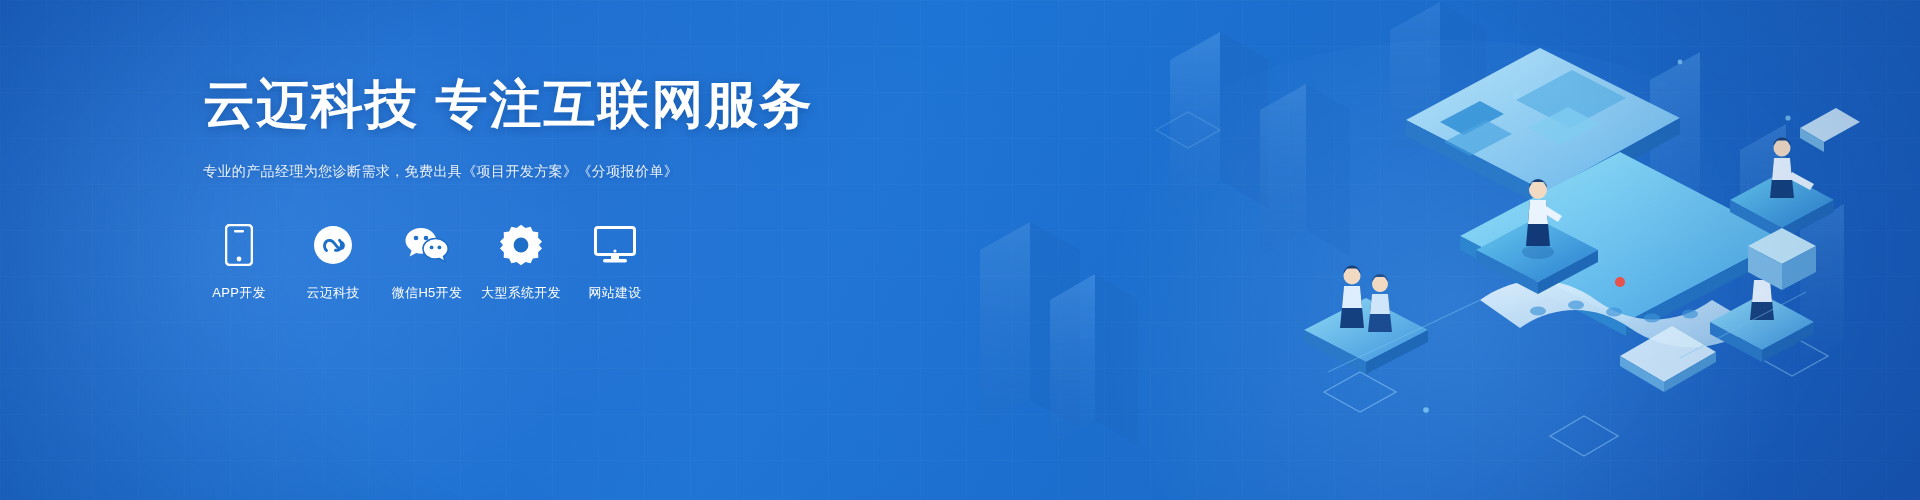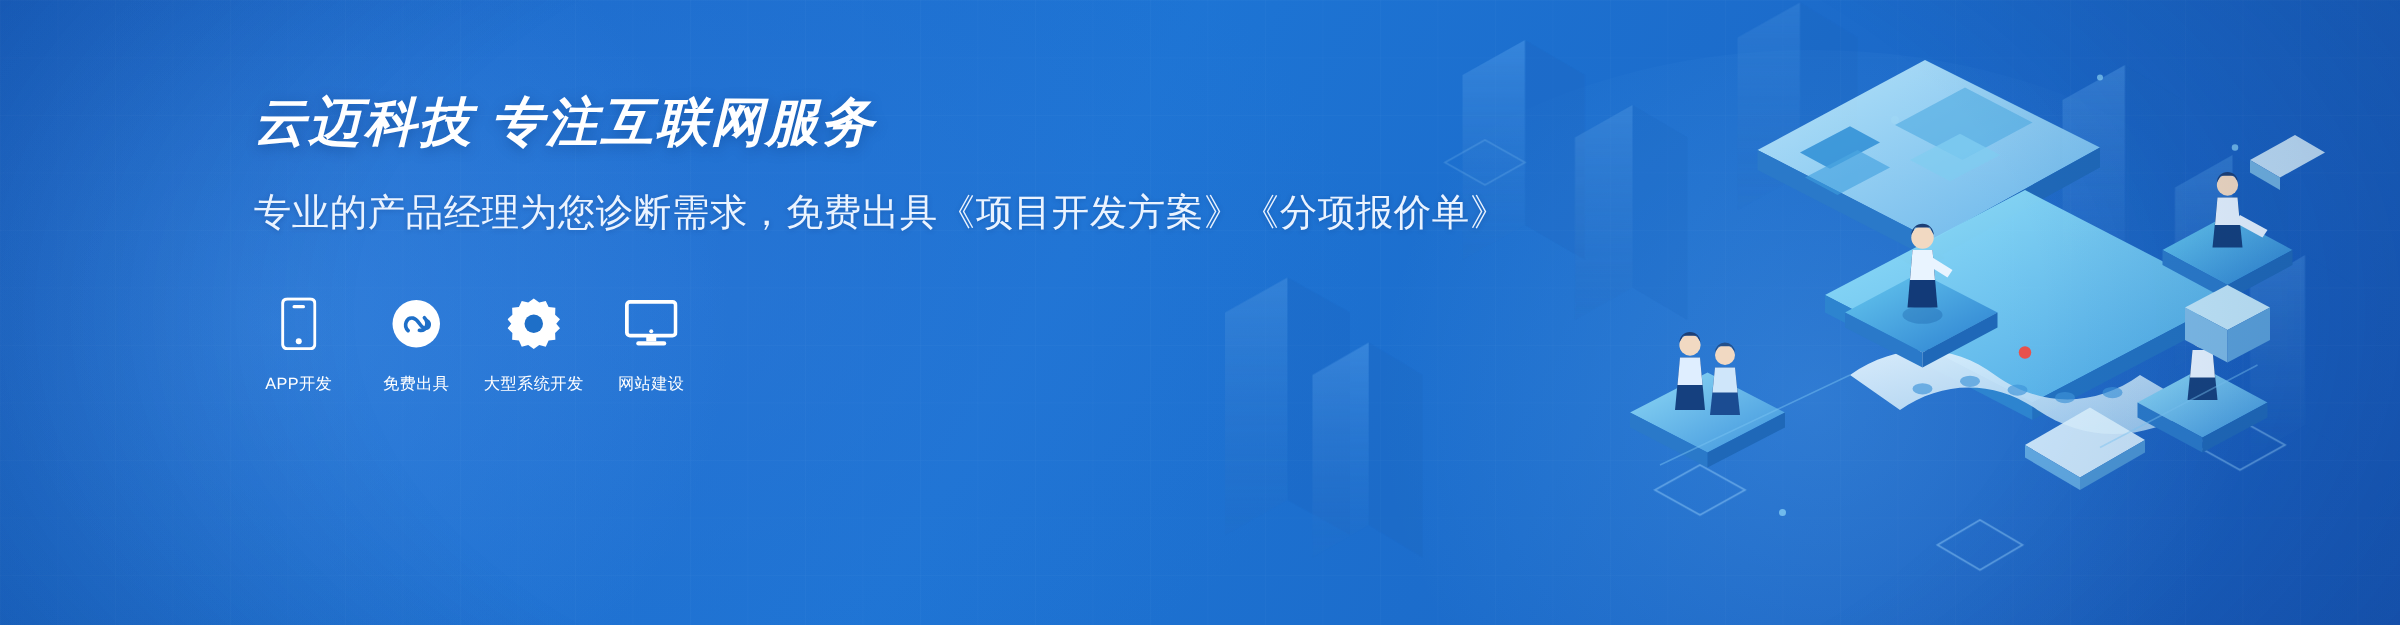--- a/index.html
+++ b/index.html
@@ -57,38 +57,36 @@
   
   .content {
     position: absolute;
     left: 203px;
     top: 72px;
     width: 700px;
   }
 
   .headline {
     color: #ffffff;
-    font-size: 42px;
+    font-size: 52px;
     font-weight: bold;
     letter-spacing: 2px;
     line-height: 1.26;
     white-space: nowrap;
     text-shadow: 0 2px 10px rgba(7,45,110,0.35);
-    font-style: italic;
   }
 
   .subline {
     color: #eaf3ff;
-    font-size: 30px;
+    font-size: 14px;
     line-height: 1.62;
     letter-spacing: 0.4px;
     white-space: nowrap;
     margin-top: 2px;
     text-shadow: 0 1px 4px rgba(7,45,110,0.28);
-    text-align: center;
   }
   .sub-wrap { margin-top: 22px; }
 
   
   .services {
     display: flex;
     align-items: center;
     margin-top: 40px;
     gap: 22px;
   }
@@ -345,23 +343,42 @@
 
       <div class="service">
         <span class="svc-icon">
           <svg width="40" height="40" viewBox="0 0 40 40" xmlns="http://www.w3.org/2000/svg">
             <circle cx="20" cy="20" r="19" fill="#ffffff"></circle>
             <path d="M13.5 25.5 C 9.5 21.5, 12 14.5, 17.5 15.5 C 22 16.4, 23 23, 27 23.6
                      C 30.6 24.1, 31.6 19.4, 28.6 17.6" fill="none" stroke="#1e6fc8" stroke-width="2.9" stroke-linecap="round"></path>
             <path d="M26.5 15.2 C 30.5 19.2, 28 26.2, 22.5 25.2" fill="none" stroke="#1e6fc8" stroke-width="2.9" stroke-linecap="round"></path>
           </svg>
         </span>
-        <span class="svc-label">免费出具</span>
+        <span class="svc-label">云迈科技</span>
       </div>
 
+      <div class="service">
+        <span class="svc-icon">
+          <svg width="46" height="40" viewBox="0 0 46 40" xmlns="http://www.w3.org/2000/svg">
+
+            <path d="M17 3 C 8.2 3, 1.5 8.7, 1.5 15.6 C 1.5 19.6, 3.9 23.1, 7.6 25.4
+                     L 5.6 31.4 L 12.2 28.1 C 13.7 28.5, 15.3 28.7, 17 28.7
+                     C 25.8 28.7, 32.5 23, 32.5 16.1 C 32.5 9.2, 25.8 3, 17 3 Z" fill="#ffffff"></path>
+            <circle cx="12" cy="13" r="2.3" fill="#1e6fc8"></circle>
+            <circle cx="22" cy="13" r="2.3" fill="#1e6fc8"></circle>
+
+            <path d="M31.5 13.5 C 24.3 13.5, 19 18.2, 19 23.8 C 19 29.4, 24.3 34.1, 31.5 34.1
+                     C 32.9 34.1, 34.3 33.9, 35.6 33.6 L 41.2 36.6 L 39.5 31.4
+                     C 42.4 29.5, 44.2 26.8, 44.2 23.8 C 44.2 18.2, 38.7 13.5, 31.5 13.5 Z" fill="#ffffff" stroke="#1e6fc8" stroke-width="1.6"></path>
+            <circle cx="27.6" cy="22.4" r="1.9" fill="#1e6fc8"></circle>
+            <circle cx="35.4" cy="22.4" r="1.9" fill="#1e6fc8"></circle>
+          </svg>
+        </span>
+        <span class="svc-label">微信H5开发</span>
+      </div>
 
       <div class="service">
         <span class="svc-icon">
           <svg width="42" height="42" viewBox="0 0 42 42" xmlns="http://www.w3.org/2000/svg">
             <path d="M21 0.8 L25.4 4.0 L30.6 2.7 L32.9 7.6 L38.3 8.2 L38.1 13.7
                      L42 17.4 L39.0 21 L42 24.6 L38.1 28.3 L38.3 33.8 L32.9 34.4
                      L30.6 39.3 L25.4 38.0 L21 41.2 L16.6 38.0 L11.4 39.3 L9.1 34.4
                      L3.7 33.8 L3.9 28.3 L0 24.6 L3.0 21 L0 17.4 L3.9 13.7 L3.7 8.2
                      L9.1 7.6 L11.4 2.7 L16.6 4.0 Z" fill="#ffffff"></path>
             <circle cx="21" cy="21" r="7.4" fill="#1e6fc8"></circle>

